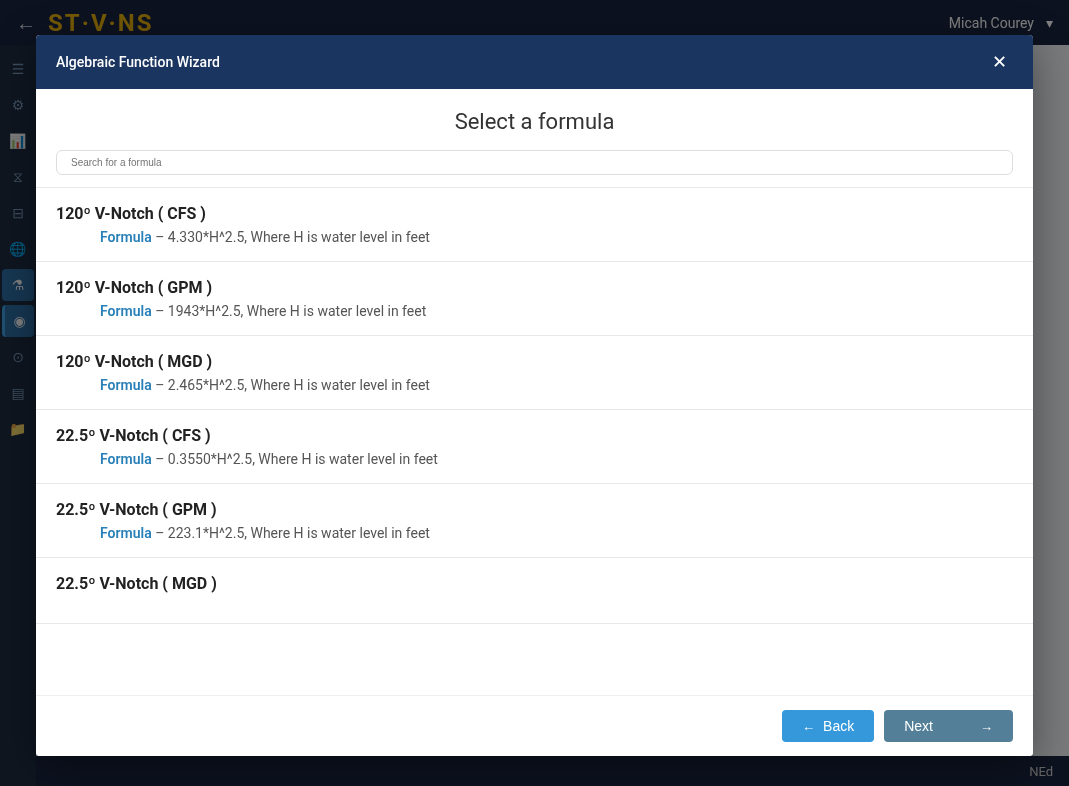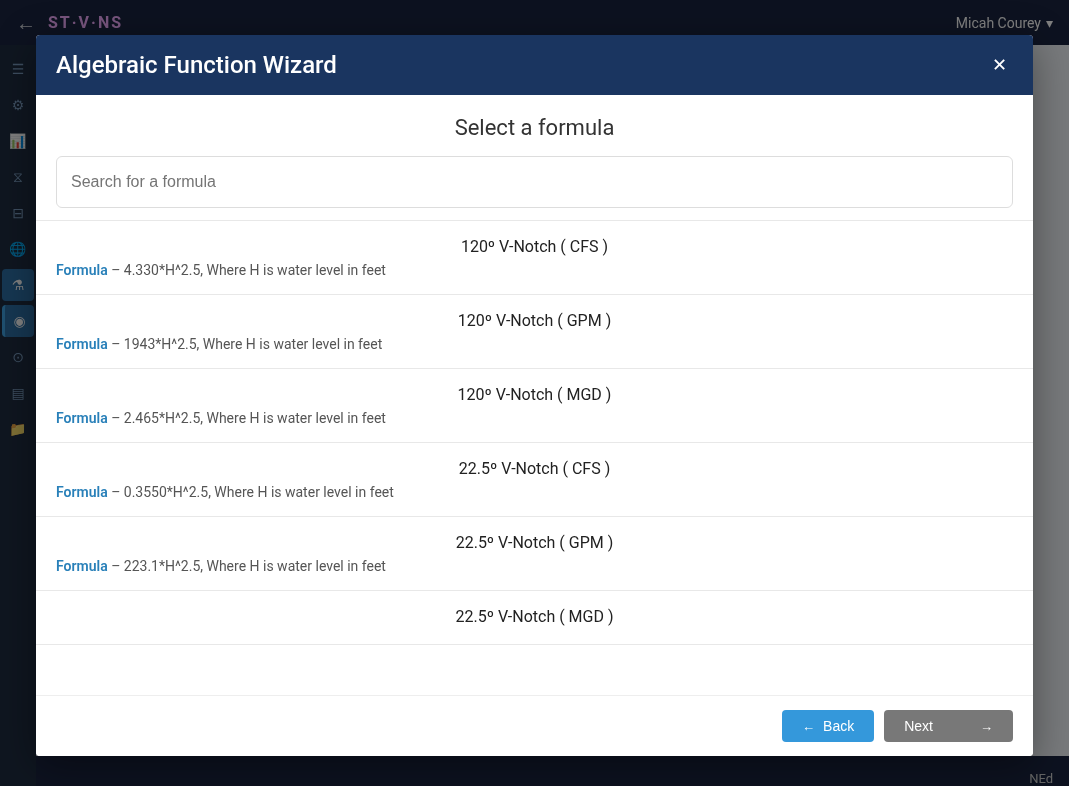--- a/index.html
+++ b/index.html
@@ -33,39 +33,39 @@
       z-index: 1;
     }
 
     .nav-left {
       display: flex;
       align-items: center;
       gap: 12px;
     }
 
     .brand-logo {
-      color: #f0abfc;
-      font-size: 16px;
+      color: #eab308;
+      font-size: 24px;
       font-weight: 700;
       letter-spacing: 2px;
     }
 
     .nav-back-btn {
       color: white;
       font-size: 20px;
       cursor: pointer;
       opacity: 0.8;
     }
 
     .nav-user {
       color: white;
       font-size: 14px;
       display: flex;
       align-items: center;
-      gap: 5px;
+      gap: 12px;
       cursor: pointer;
     }
 
     
     .sidebar {
       position: absolute;
       top: 45px;
       left: 0;
       width: 36px;
       bottom: 0;
@@ -123,21 +123,21 @@
       background: #1a3560;
       padding: 16px 20px;
       display: flex;
       align-items: center;
       justify-content: space-between;
       flex-shrink: 0;
     }
 
     .modal-title {
       color: white;
-      font-size: 24px;
+      font-size: 14px;
       font-weight: 500;
     }
 
     .modal-close {
       color: white;
       font-size: 18px;
       cursor: pointer;
       background: none;
       border: none;
       padding: 2px 6px;
@@ -162,54 +162,54 @@
 
     .search-container {
       padding: 0 20px 12px;
       flex-shrink: 0;
     }
 
     .search-input {
       width: 100%;
       border: 1px solid #ddd;
       border-radius: 6px;
-      padding: 16px 14px;
-      font-size: 16px;
+      padding: 6px 14px;
+      font-size: 10px;
       color: #999;
       outline: none;
     }
 
     .formula-list {
       flex: 1;
       overflow-y: auto;
       border-top: 1px solid #e8e8e8;
     }
 
     .formula-item {
       padding: 16px 20px;
       border-bottom: 1px solid #e8e8e8;
       cursor: pointer;
     }
 
     .formula-name {
       font-size: 16px;
-      font-weight: 400;
+      font-weight: 700;
       color: #222;
       margin-bottom: 6px;
-      text-align: center;
     }
 
     .formula-desc {
       font-size: 14px;
       color: #555;
     }
 
     .formula-label {
       color: #2980b9;
       font-weight: 600;
+      margin-left: 44px;
     }
 
     
     .formula-list::-webkit-scrollbar {
       width: 8px;
     }
     .formula-list::-webkit-scrollbar-track {
       background: #f1f1f1;
     }
     .formula-list::-webkit-scrollbar-thumb {
@@ -238,40 +238,40 @@
       align-items: center;
       gap: 8px;
     }
 
     .btn-back {
       background: #3498db;
       color: white;
     }
 
     .btn-next {
-      background: #404040;
+      background: #0c4a6e;
       color: white;
       opacity: 0.7;
       gap: 47px;
     }
 
     .btn-arrow {
       font-size: 13px;
     }
 
     
     .bottom-bar {
       position: absolute;
       bottom: 0;
       left: 0;
       right: 0;
       height: 30px;
       background: #1a2540;
       display: flex;
-      align-items: flex-end;
+      align-items: center;
       justify-content: flex-end;
       padding: 0 16px;
     }
 
     .ned-label {
       color: #ccc;
       font-size: 13px;
     }
   </style>
 </head>
@@ -354,21 +354,21 @@
       </div>
 
       <div class="formula-item">
         <div class="formula-name">22.5º V-Notch ( GPM )</div>
         <div class="formula-desc">
           <span class="formula-label">Formula</span>
           <span> – 223.1*H^2.5, Where H is water level in feet</span>
         </div>
       </div>
 
-      <div class="formula-item" style="padding-bottom:12px;">
+      <div class="formula-item" style="padding-bottom:24px;">
         <div class="formula-name">22.5º V-Notch ( MGD )</div>
       </div>
 
     </div>
   </div>
 
   <div class="modal-footer">
     <button class="btn btn-back">
       <span class="btn-arrow">←</span>
       <span>Back</span>

